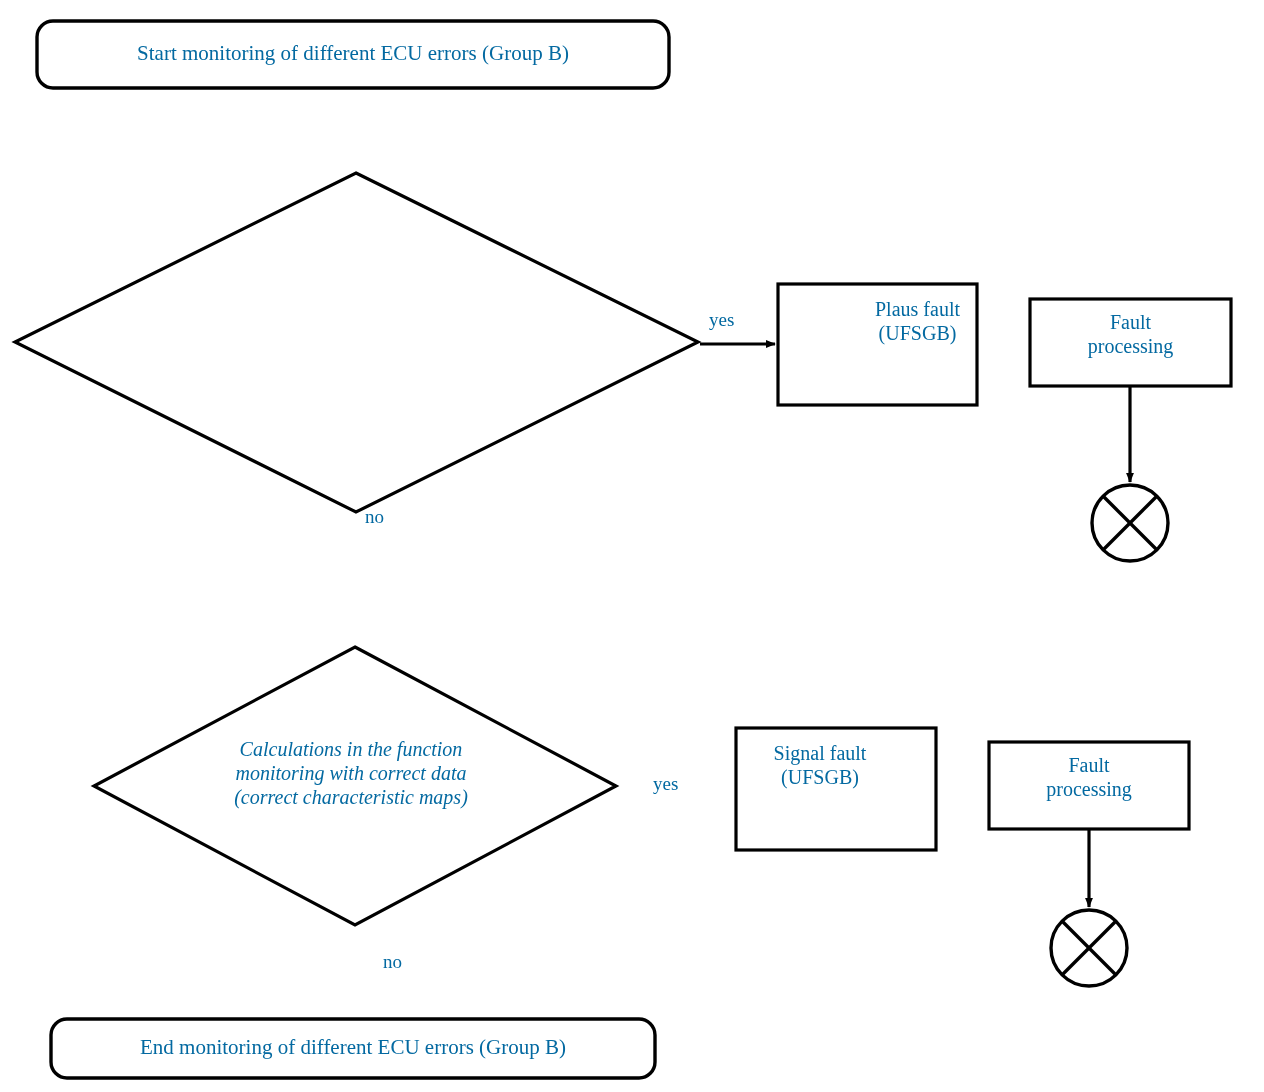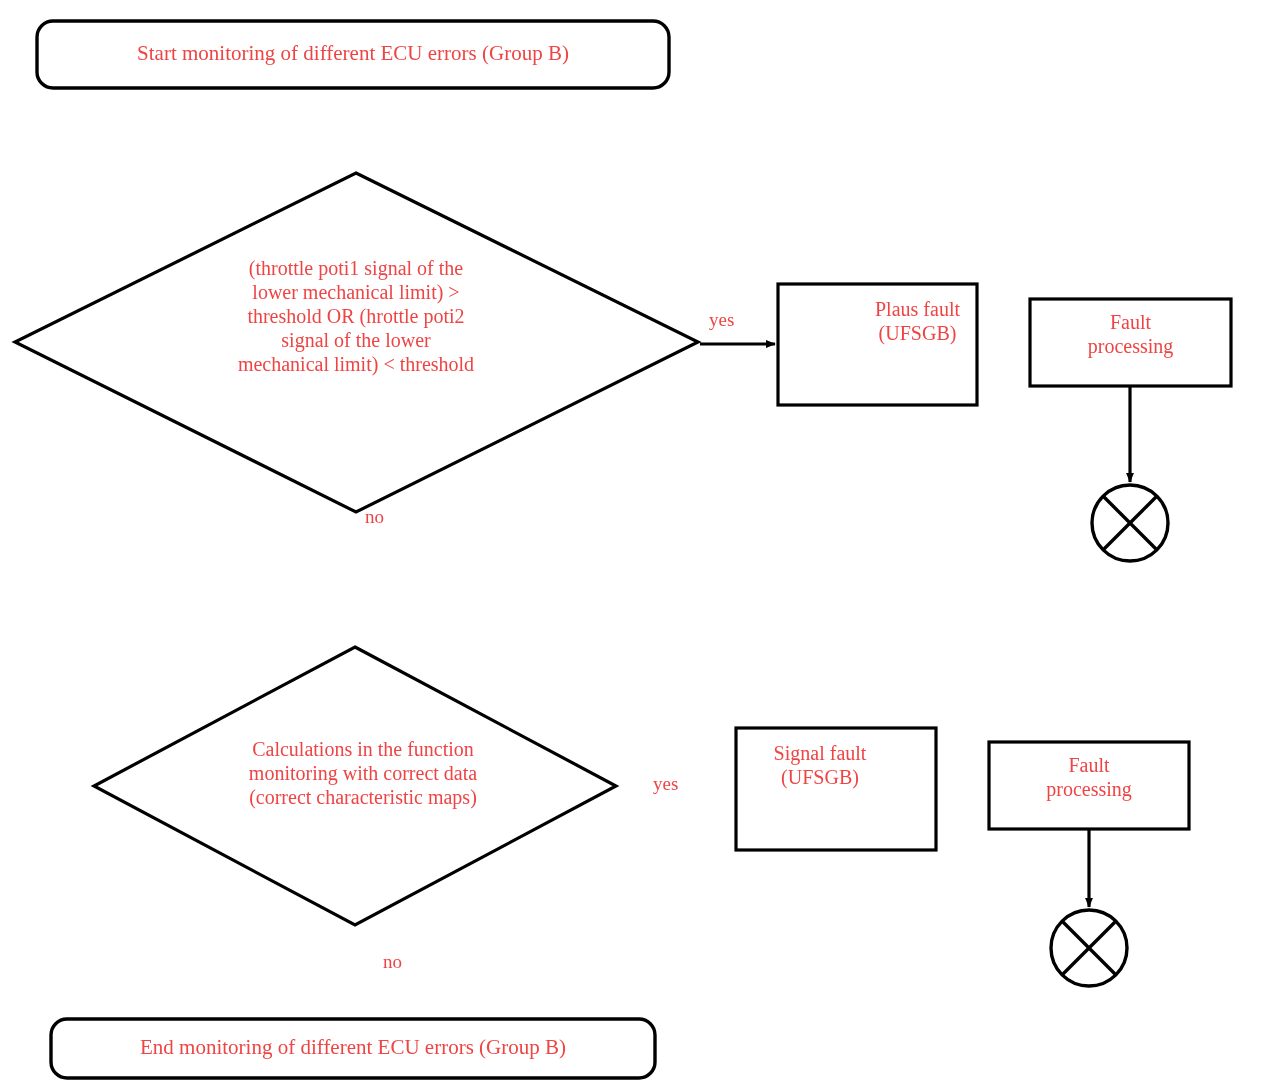--- a/index.html
+++ b/index.html
@@ -23,21 +23,21 @@
     position: absolute;
     left: 0;
     top: 0;
     width: 1264px;
     height: 1092px;
   }
   .node-text {
     position: absolute;
     text-align: center;
     line-height: 1.20;
-    color: #ef4444;
+    color: #0369a1;
     white-space: pre-line;
     pointer-events: none;
   }
   
   .terminator-label {
     font-size: 21px;
     line-height: 1.1;
   }
   
   .decision-label {
@@ -95,37 +95,32 @@
       <circle cx="1089" cy="948" r="38" fill="#ffffff" stroke="#000000" stroke-width="3.4"></circle>
       <line x1="1062" y1="921" x2="1116" y2="975" stroke="#000000" stroke-width="3.4"></line>
       <line x1="1116" y1="921" x2="1062" y2="975" stroke="#000000" stroke-width="3.4"></line>
     </g>
 
     <rect x="51" y="1019" width="604" height="59" rx="16" ry="16" fill="#ffffff" stroke="#000000" stroke-width="3.4"></rect>
   </svg>
 
   <div class="node-text terminator-label" style="left:52px; top:42px; width:602px;">Start monitoring of different ECU errors (Group B)</div>
 
-  <div class="node-text decision-label" style="left:176px; top:256px; width:360px;">(throttle poti1 signal of the
-lower mechanical limit) &gt;
-threshold OR (hrottle poti2
-signal of the lower
-mechanical limit) &lt; threshold</div>
 
   <div class="node-text edge-label" style="left:709px; top:309px; width:50px;">yes</div>
 
   <div class="node-text edge-label" style="left:365px; top:506px; width:40px;">no</div>
 
   <div class="node-text box-label" style="left:779px; top:297px; width:197px;padding-left:40px;">Plaus fault
 (UFSGB)</div>
 
   <div class="node-text box-label" style="left:1031px; top:310px; width:199px;">Fault
 processing</div>
 
-  <div class="node-text decision-label" style="left:198px; top:737px; width:330px;">Calculations in the function
+  <div class="node-text decision-label" style="left:186px; top:737px; width:330px;font-style:italic;">Calculations in the function
 monitoring with correct data
 (correct characteristic maps)</div>
 
   <div class="node-text edge-label" style="left:653px; top:773px; width:50px;">yes</div>
 
   <div class="node-text edge-label" style="left:383px; top:951px; width:40px;">no</div>
 
   <div class="node-text box-label" style="left:737px; top:741px; width:166px;">Signal fault
 (UFSGB)</div>
 

